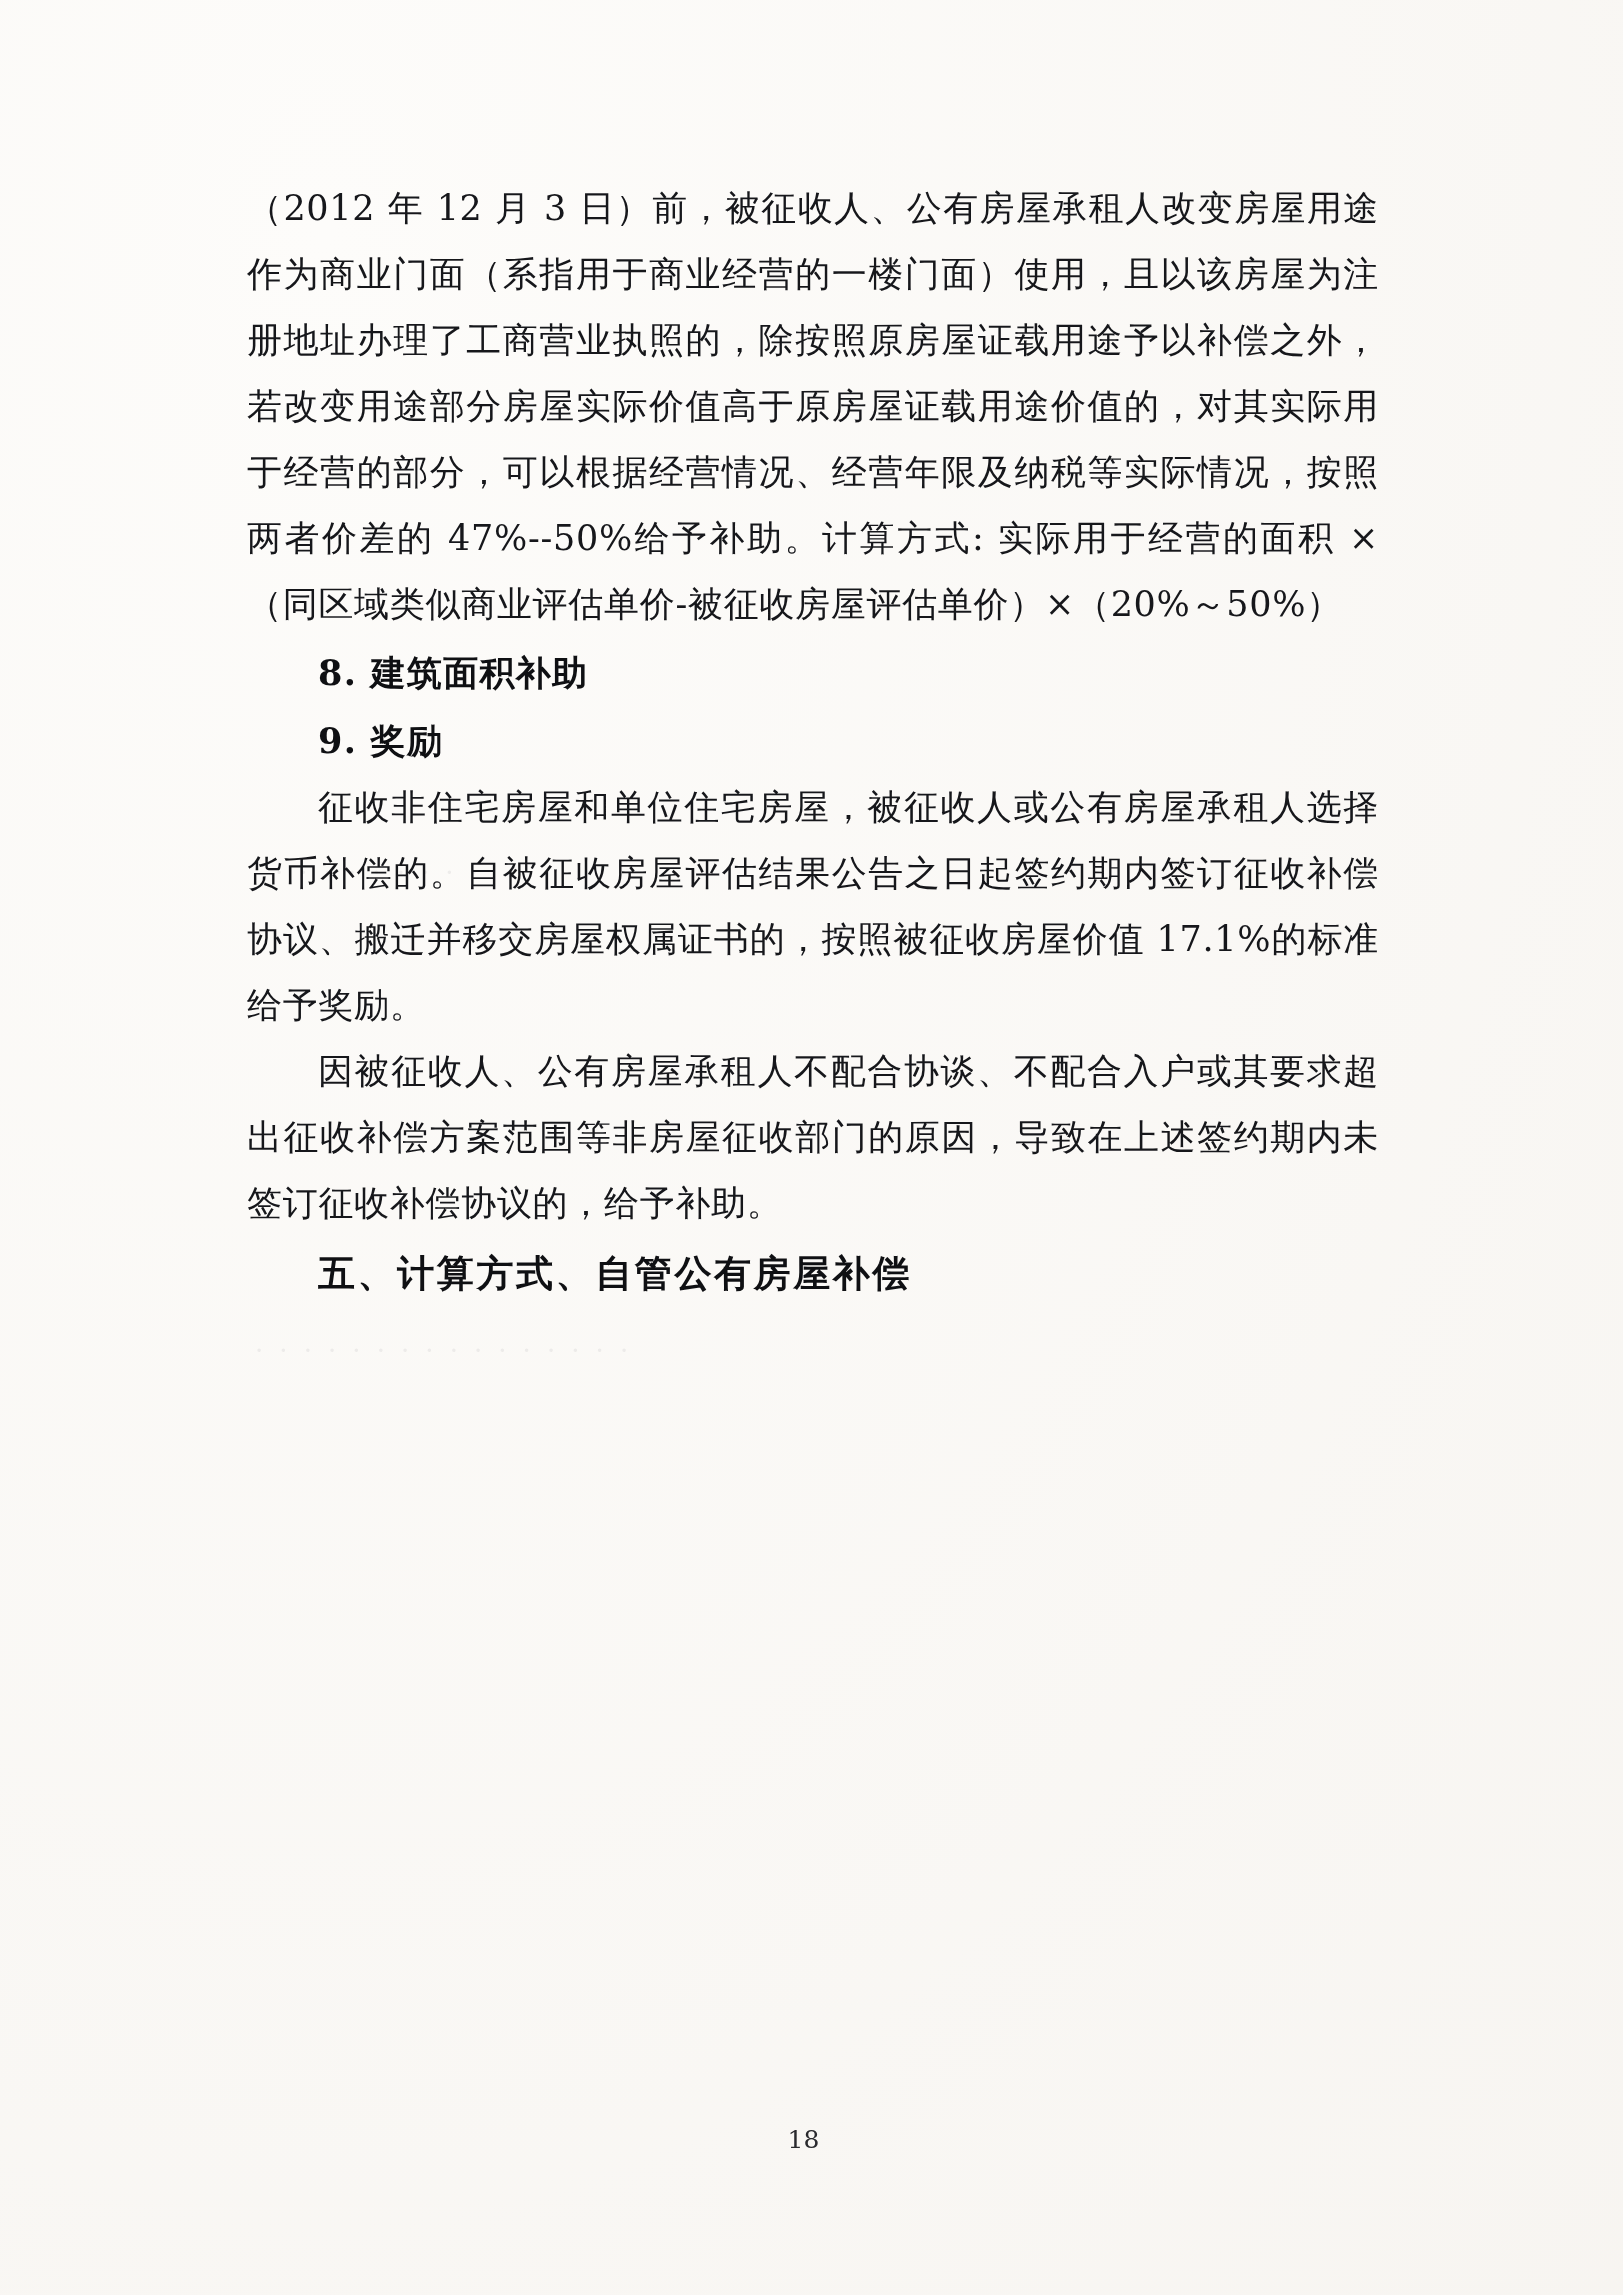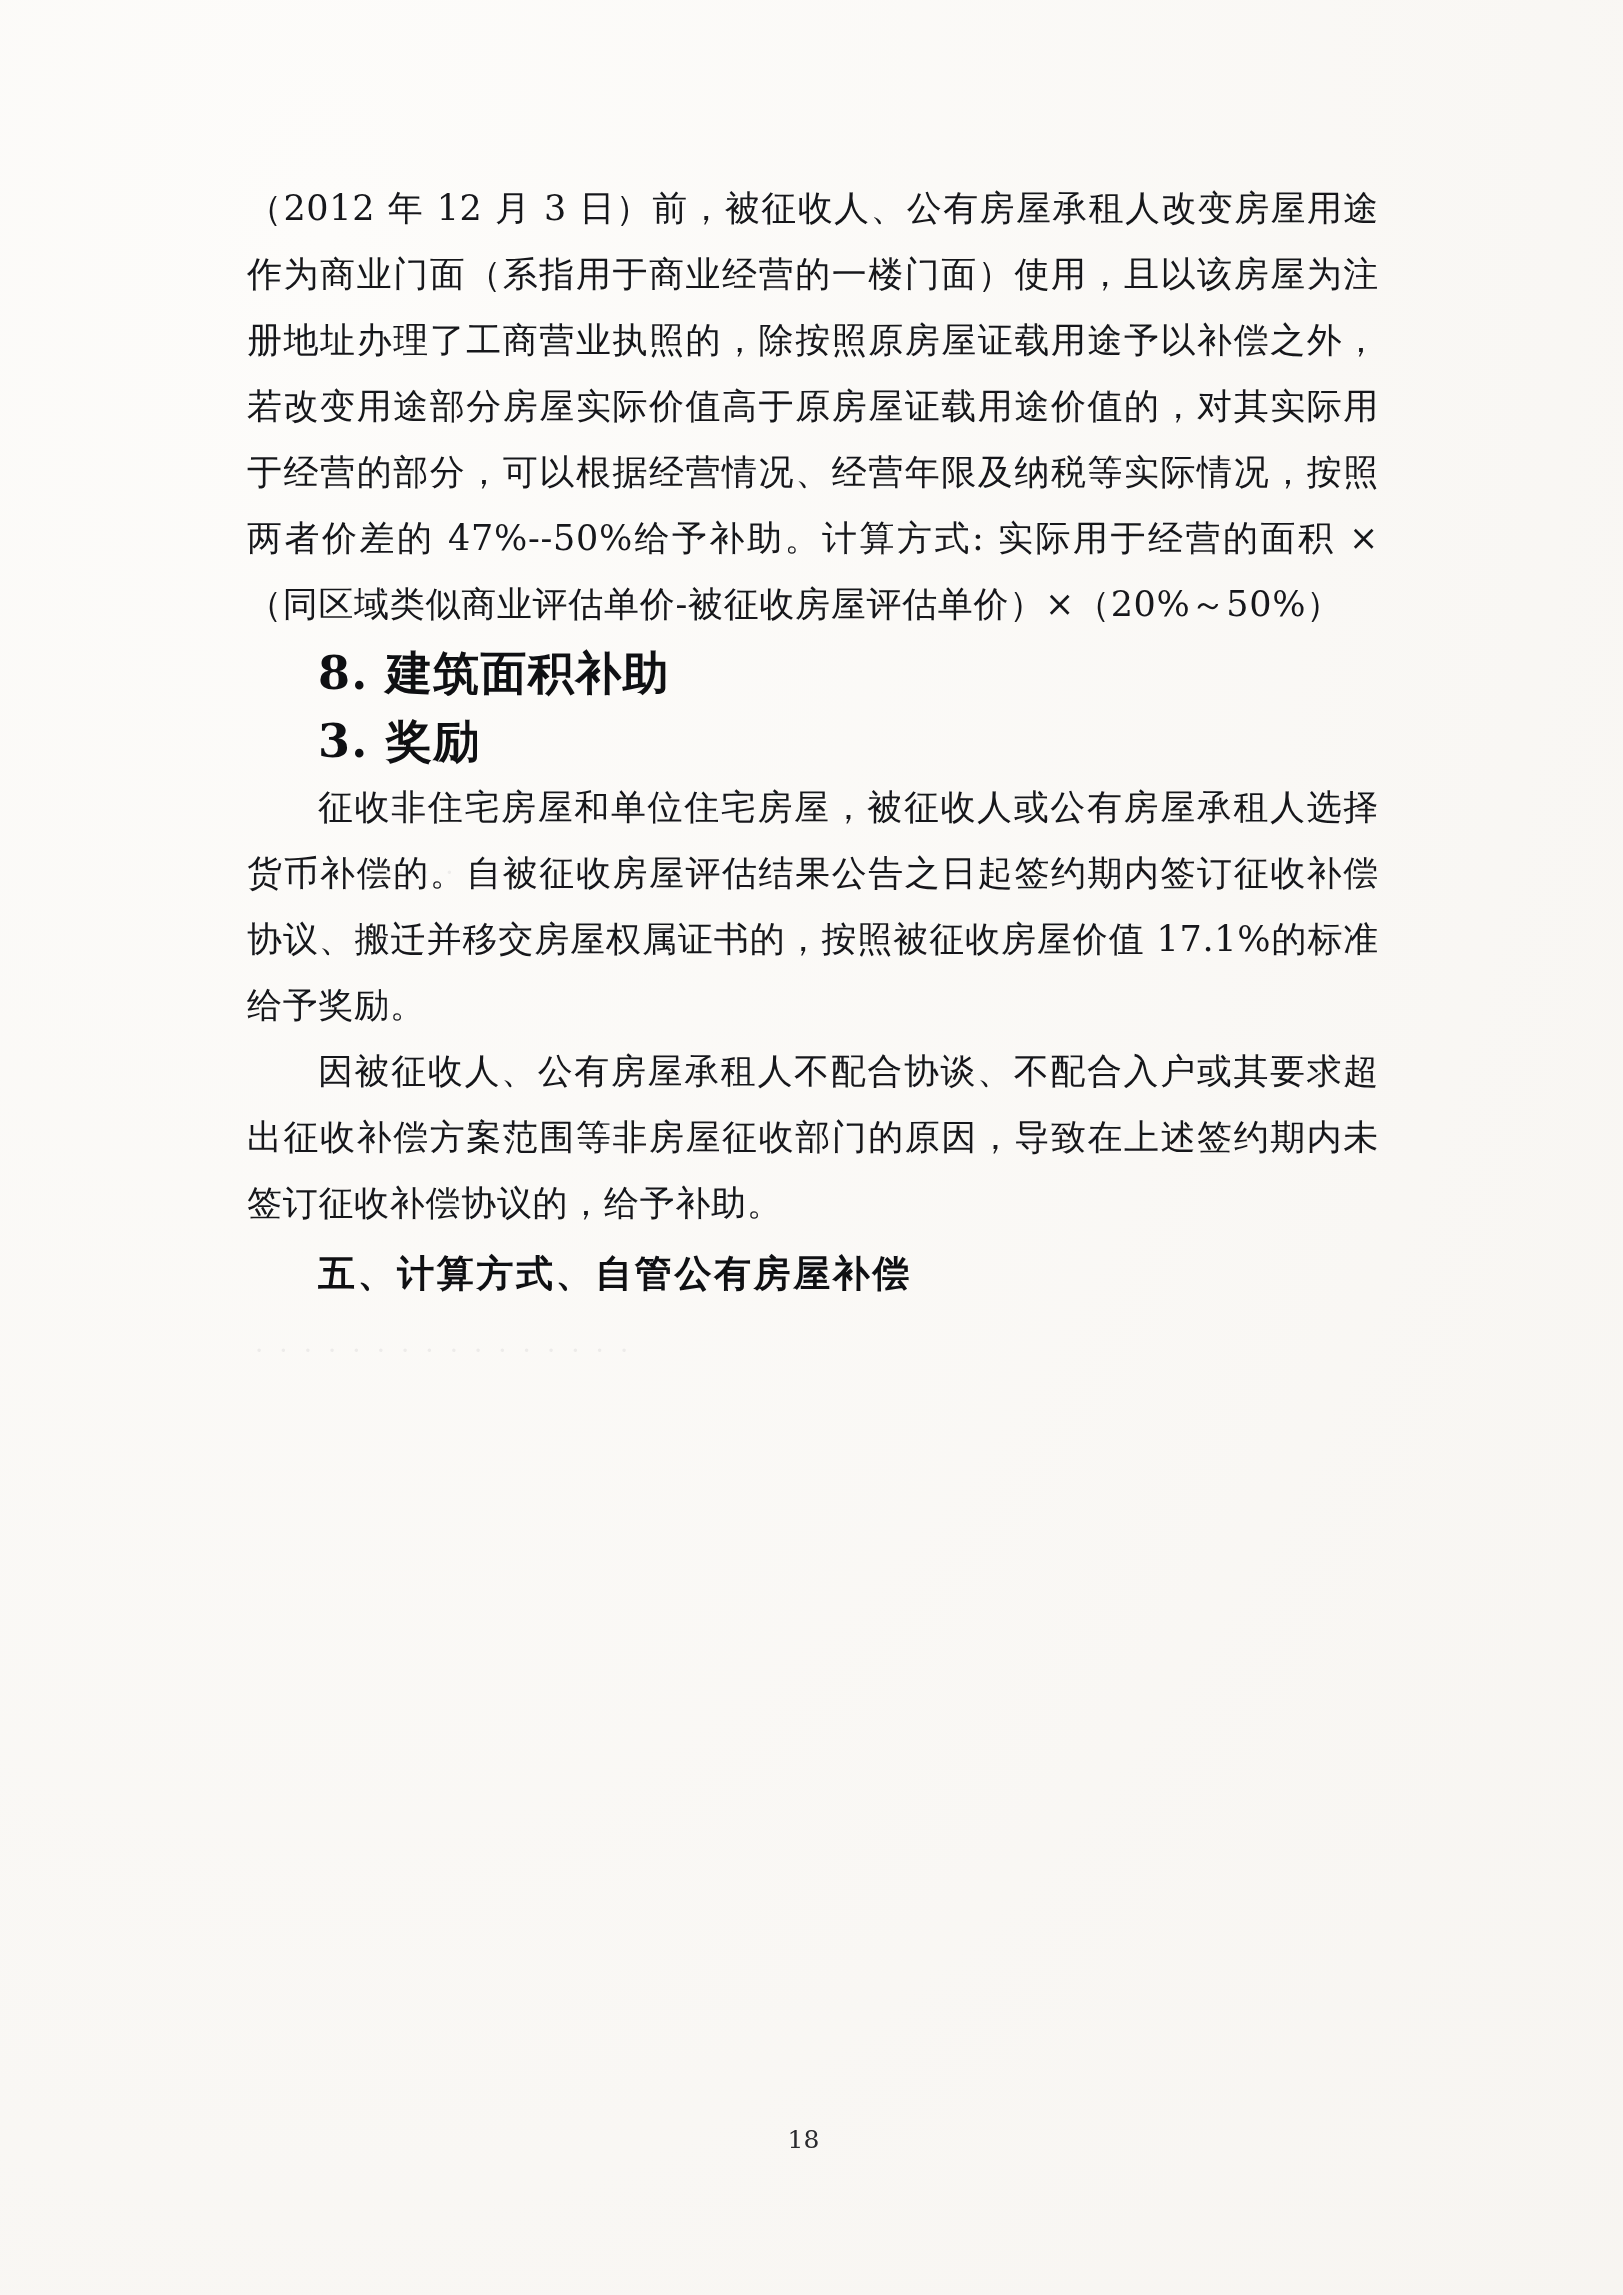--- a/index.html
+++ b/index.html
@@ -39,21 +39,21 @@
     text-align: justify;
     text-justify: inter-character;
     color: #16171b;
     font-weight: 500;
   }
   p.indent {
     text-indent: 71px;
   }
   .heading {
     margin: 0;
-    font-size: 46px;
+    font-size: 35px;
     line-height: 66px;
     font-weight: 700;
     letter-spacing: 1.3px;
     text-indent: 71px;
     color: #0f1013;
   }
   .heading-lg {
     margin: 0;
     font-size: 37px;
     line-height: 68px;
@@ -96,21 +96,21 @@
   <div class="content">
 
     <p>（2012 年 12 月 3 日）前，被征收人、公有房屋承租人改变房屋用途作为商业门面（系指用于商业经营的一楼门面）使用，且以该房屋为注册地址办理了工商营业执照的，除按照原房屋证载用途予以补偿之外，若改变用途部分房屋实际价值高于原房屋证载用途价值的，对其实际用于经营的部分，可以根据经营情况、经营年限及纳税等实际情况，按照两者价差的 47%--50%给予补助。计算方式: 实际用于经营的面积 ×（同区域类似商业评估单价-被征收房屋评估单价）×（20%～50%）</p>
 
     <div class="blk">
       <div class="heading">8. 建筑面积补助</div>
     </div>
 
 
     <div class="blk">
-      <div class="heading">3. 奖励</div>
+      <div class="heading">9. 奖励</div>
     </div>
 
     <p class="indent">征收非住宅房屋和单位住宅房屋，被征收人或公有房屋承租人选择货币补偿的。自被征收房屋评估结果公告之日起签约期内签订征收补偿协议、搬迁并移交房屋权属证书的，按照被征收房屋价值 17.1%的标准给予奖励。</p>
 
     <p class="indent">因被征收人、公有房屋承租人不配合协谈、不配合入户或其要求超出征收补偿方案范围等非房屋征收部门的原因，导致在上述签约期内未签订征收补偿协议的，给予补助。</p>
 
     <div class="blk">
       <div class="heading-lg">五、计算方式、自管公有房屋补偿</div>
     </div>
 

